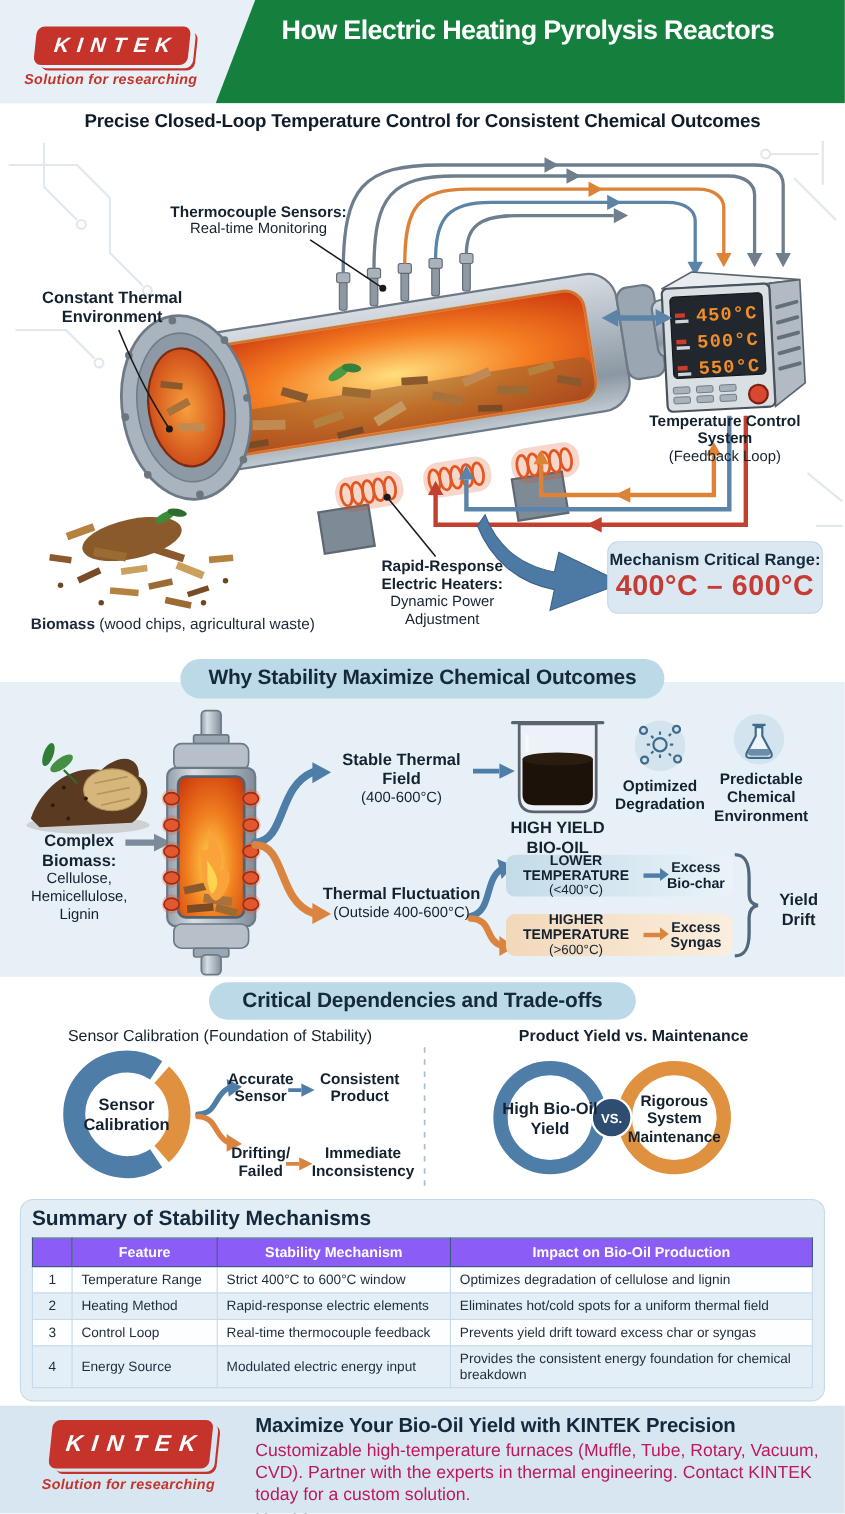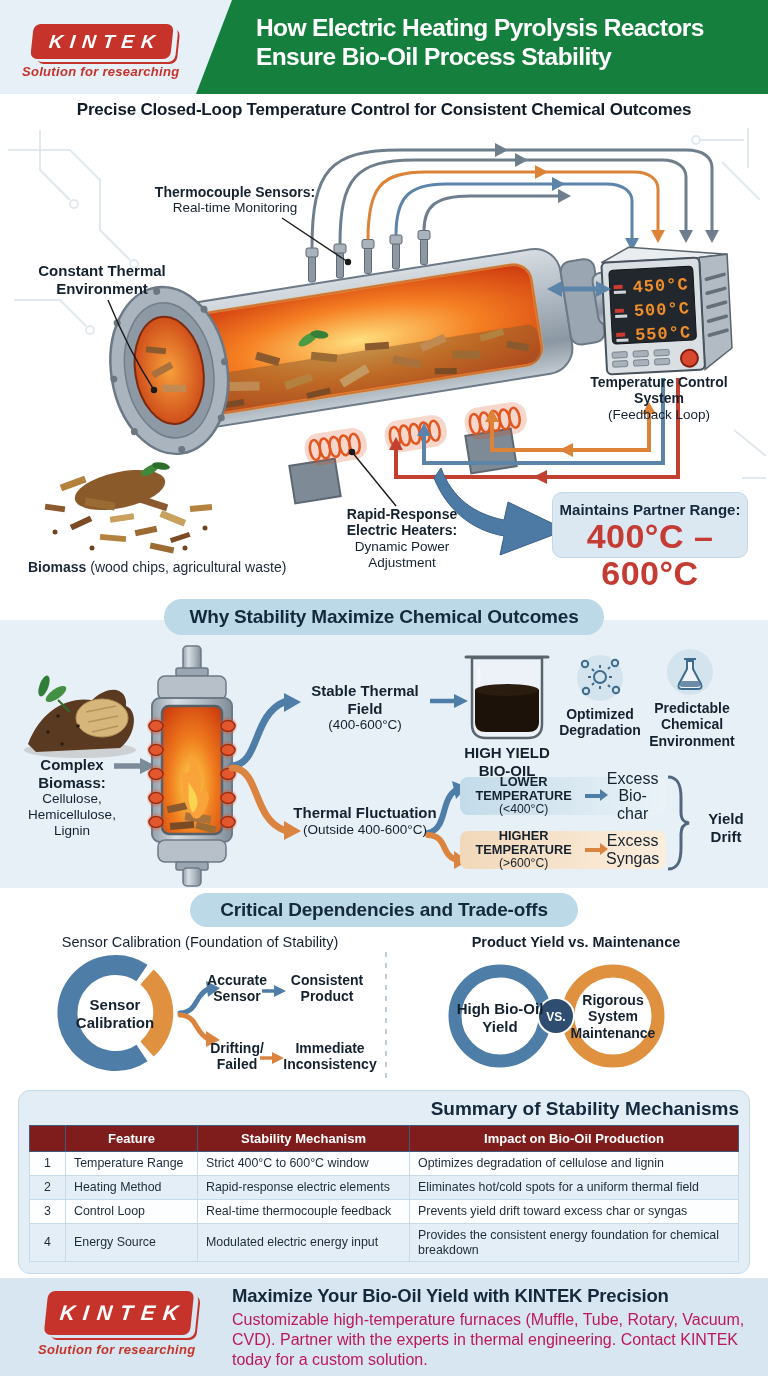--- a/index.html
+++ b/index.html
@@ -19,55 +19,55 @@
   
   .lab{position:absolute;line-height:1.17;color:#14212f}
   .lab .t{font-weight:700;font-size:14px;display:block}
   .lab .t15{font-weight:700;font-size:15px;display:block}
   .lab .s{font-size:13.5px;display:block}
   .h2-s1{position:absolute;left:0;top:100px;width:768px;text-align:center;font-size:17px;font-weight:700;letter-spacing:-.2px;color:#101c28}
   .pill{position:absolute;background:#bcd9e8;border-radius:18px;display:flex;align-items:center;justify-content:center;font-weight:700;color:#14293c;font-size:19px;letter-spacing:-.2px}
   .sec2-bg{position:absolute;left:0;top:620px;width:768px;height:268px;background:#e7f0f7}
   .crit-box{position:absolute;left:552px;top:492px;width:196px;height:66px;background:#dbe8f2;border:1px solid #c3d8e7;border-radius:10px;text-align:center;padding-top:8px}
   .crit-box .l{font-size:15px;font-weight:700;color:#14293c}
-  .crit-box .v{font-size:34px;font-weight:700;color:#c43c33;letter-spacing:.5px;line-height:1.1}
+  .crit-box .v{font-size:26px;font-weight:700;color:#c43c33;letter-spacing:.5px;line-height:1.1}
   .biomass-cap{position:absolute;left:28px;top:559px;font-size:14px;color:#1b2838}
   
   .trow{position:absolute;width:206px;height:38px;border-radius:8px;display:flex;align-items:center;padding:0 5px;gap:3px}
   .trow.low{left:460px;top:777px;background:linear-gradient(90deg,#c3dbe9,#eaf3f8)}
   .trow.high{left:460px;top:831px;background:linear-gradient(90deg,#f2d8ba,#fbeedd)}
   .trow .tt{width:120px;text-align:center;line-height:1.1}
   .trow .tt .a{font-size:12.8px;font-weight:700;display:block}
   .trow .tt .b{font-size:12.2px;display:block}
-  .trow .rr{width:58px;text-align:center;font-weight:400;font-size:16px;line-height:1.1}
+  .trow .rr{width:58px;text-align:center;font-weight:700;font-size:13px;line-height:1.1}
   .marr{position:relative;width:16px;height:3.5px;flex:0 0 16px}
   .marr::after{content:"";position:absolute;right:-7px;top:-5px;border-top:6px solid transparent;border-bottom:6px solid transparent}
   .marr.blu{background:#4e7da7}.marr.blu::after{border-left:8px solid #4e7da7}
   .marr.org{background:#db8440}.marr.org::after{border-left:8px solid #db8440}
   
   .tbl-wrap{position:absolute;left:18px;top:1090px;width:732px;height:184px;background:#e2edf6;border:1px solid #c6dae9;border-radius:12px;padding:7px 10px}
-  .tbl-title{text-align:right;font-size:19px;font-weight:700;color:#14293c;margin-bottom:5px}
+  .tbl-title{text-align:left;font-size:19px;font-weight:700;color:#14293c;margin-bottom:5px}
   table{width:100%;border-collapse:collapse}
-  th{background:#7f1d1d;color:#fff;font-size:13px;font-weight:700;padding:5px 4px;border:1px solid #3c5b7e}
+  th{background:#8b5cf6;color:#fff;font-size:13px;font-weight:700;padding:5px 4px;border:1px solid #3c5b7e}
   td{font-size:12.4px;color:#1d2b3a;padding:4px 8px;border:1px solid #c6dae9;line-height:1.2;background:#fdfeff}
   tbody tr:nth-child(even) td{background:#e4eef6}
   td.num{text-align:center;padding:4px 2px}
   
   .footer{position:absolute;left:0;top:1278px;width:768px;height:98px;background:#d7e6f0}
   .ftr-text{position:absolute;left:232px;top:1285px;width:522px}
   .ftr-text .t1{font-size:18.5px;font-weight:700;color:#14293c;letter-spacing:-.2px}
   .ftr-text .t2{font-size:16px;color:#be185d;line-height:1.26;margin-top:3px}
   .ftr-text .t3{font-size:14.5px;font-weight:700;color:#14293c;margin-top:4px}
 </style>
 </head>
 <body>
 
 <div class="header-left"></div>
 <div class="hdr-panel">
-  <div class="hdr-title"><span>How Electric Heating Pyrolysis Reactors</span><br><span>Ensure Bio-Oil Process Stability</span></div>
+  <div class="hdr-title"><span>How Electric Heating Pyrolysis Reactors</span><br></div>
 </div>
 <div class="logo-box hdr">
     <span>KINTEK</span>
   </div>
 <div class="logo-tag" style="left:22px;top:64px;width:165px">Solution for researching</div>
 
 <div class="h2-s1">Precise Closed-Loop Temperature Control for Consistent Chemical Outcomes</div>
 
 <svg class="abs" style="left:0;top:94px" width="768" height="506" viewBox="0 94 768 506">
   <defs>
@@ -305,21 +305,21 @@
   <span class="t">Rapid-Response</span>
   <span class="t">Electric Heaters:</span>
   <span class="s">Dynamic Power</span>
   <span class="s">Adjustment</span>
 </div>
 <div class="lab ctr" style="left:566px;top:374px;width:186px">
   <span class="t">Temperature Control System</span>
   <span class="s">(Feedback Loop)</span>
 </div>
 <div class="crit-box">
-  <div class="l">Maintains Partner Range:</div>
+  <div class="l">Mechanism Critical Range:</div>
   <div class="v">400°C – 600°C</div>
 </div>
 <div class="biomass-cap"><b>Biomass</b><span> (wood chips, agricultural waste)</span></div>
 
 <div class="sec2-bg"></div>
 <div class="pill" style="left:164px;top:599px;width:440px;height:36px">Why Stability Maximize Chemical Outcomes</div>
 
 <svg class="abs" style="left:0;top:620px" width="768" height="268" viewBox="0 620 768 268">
   <defs>
     <linearGradient id="mv" x1="0" y1="0" x2="1" y2="0">

